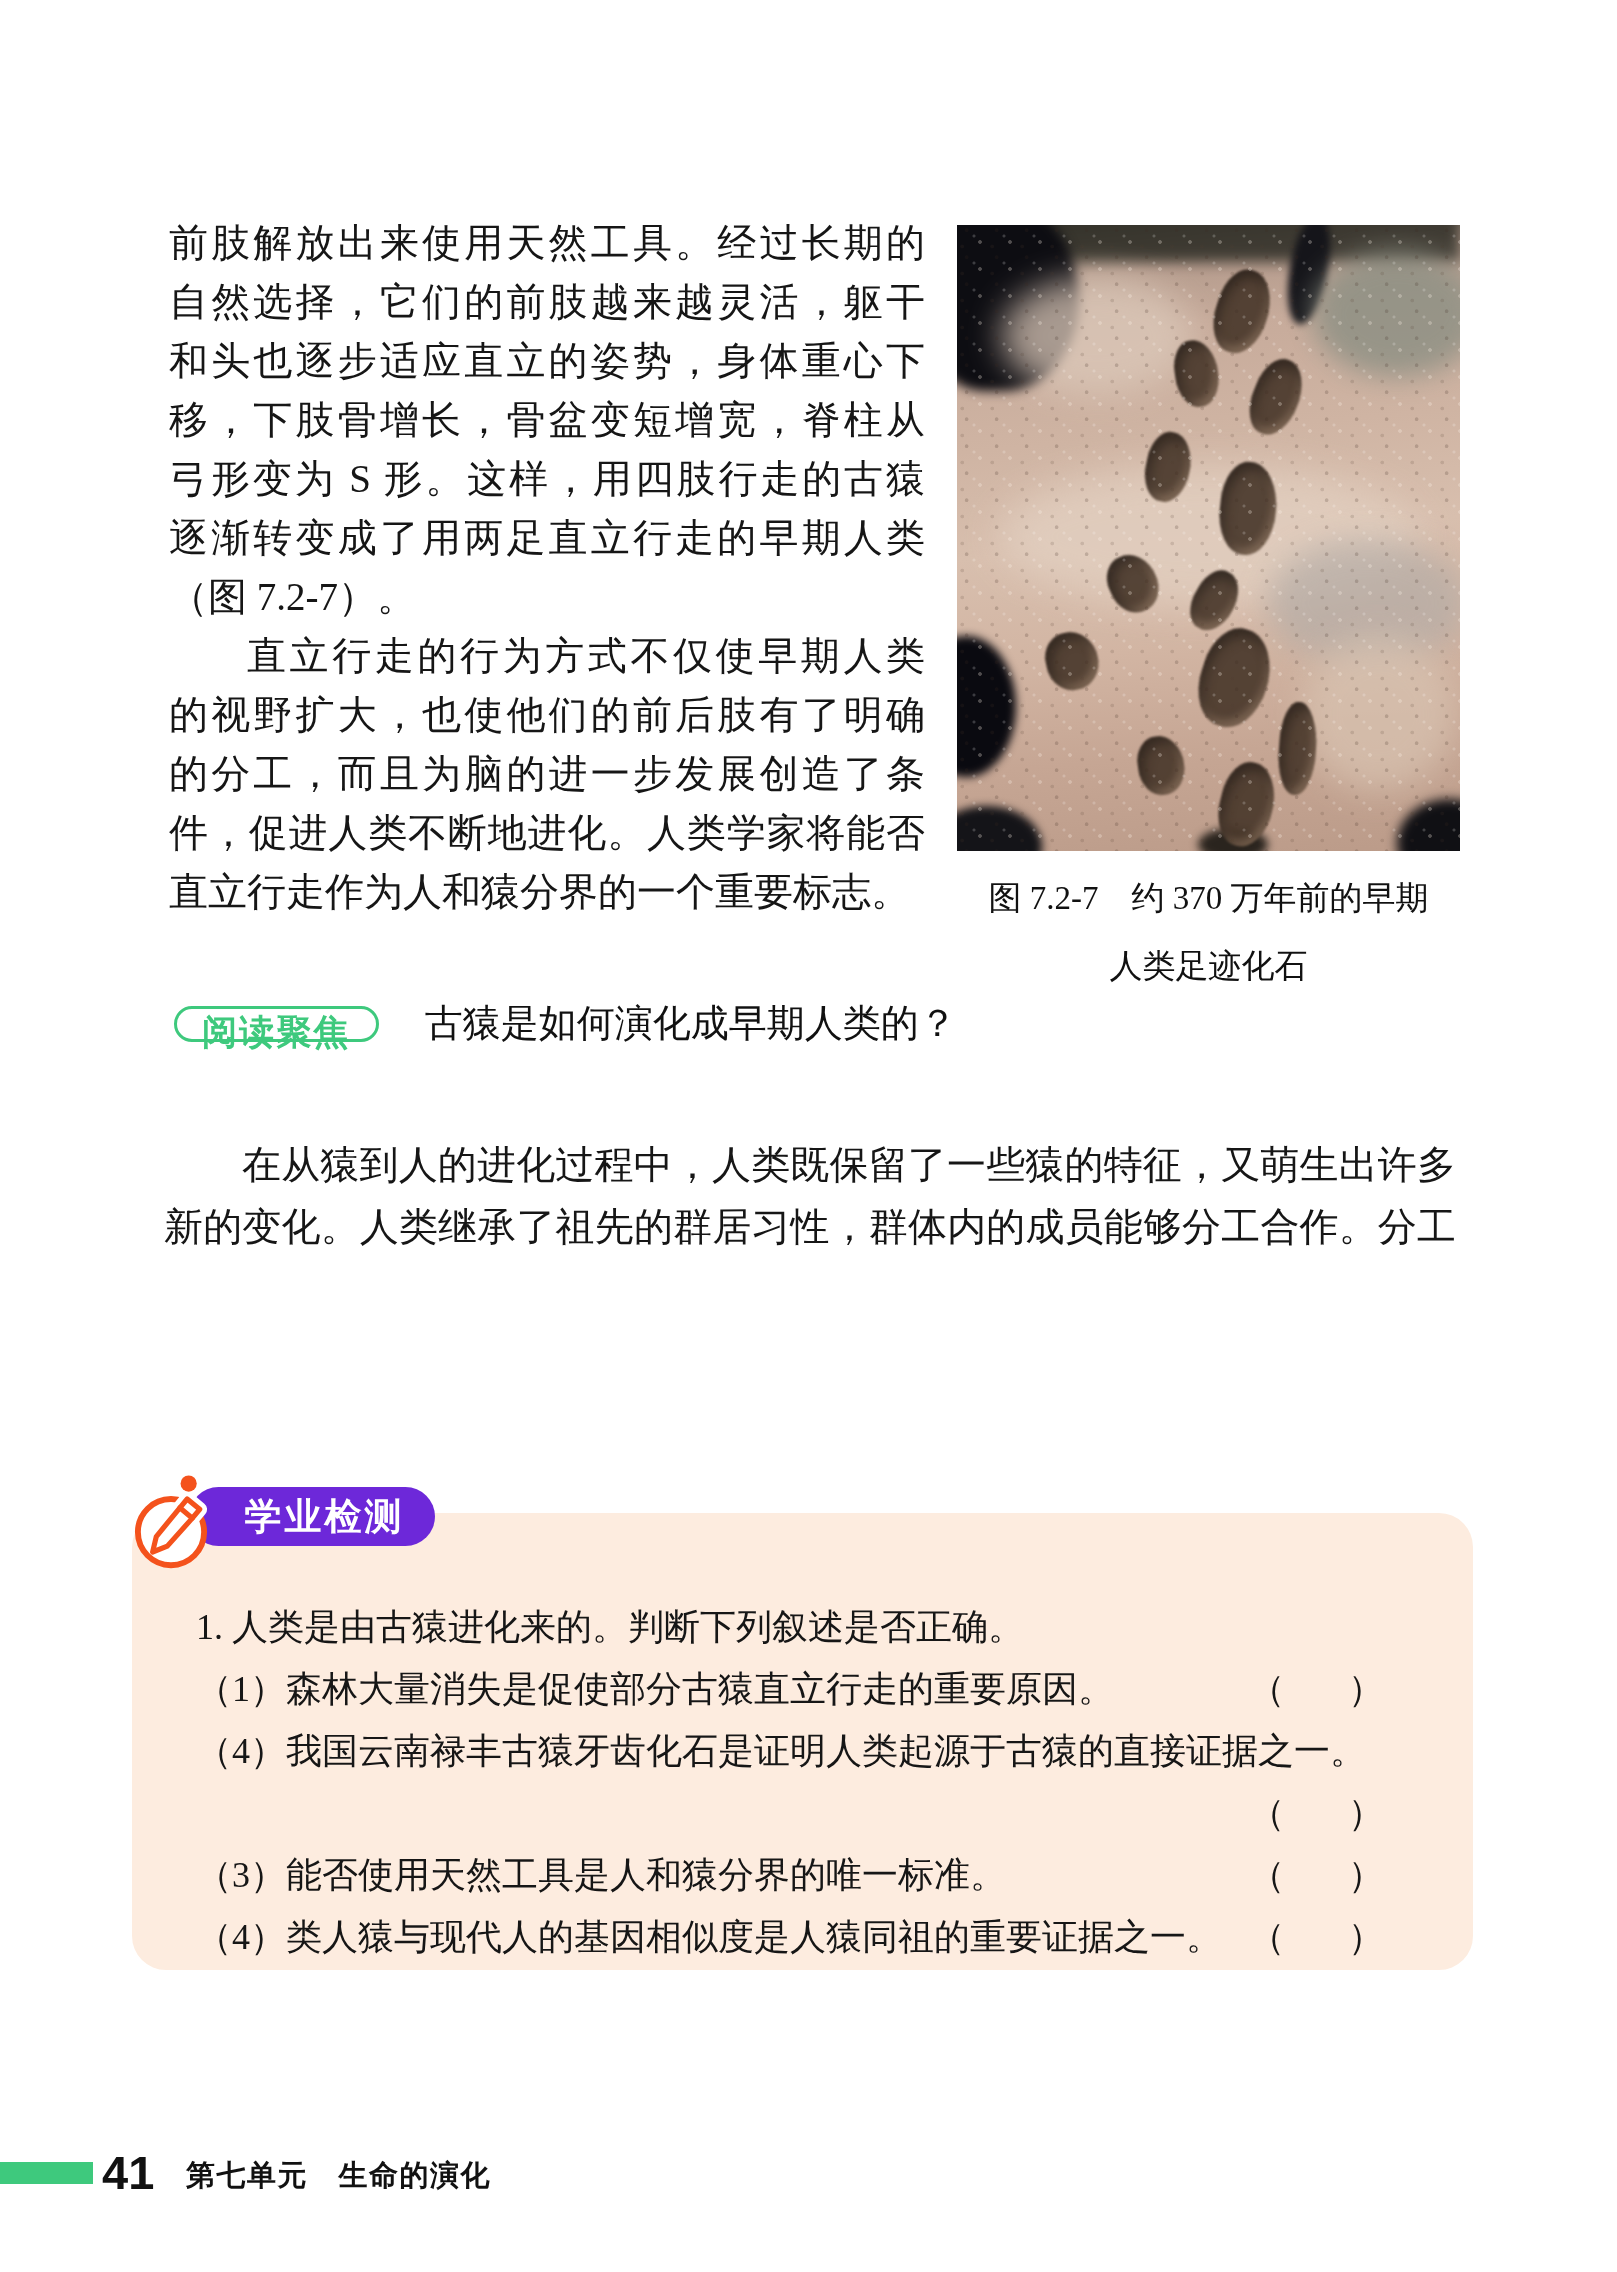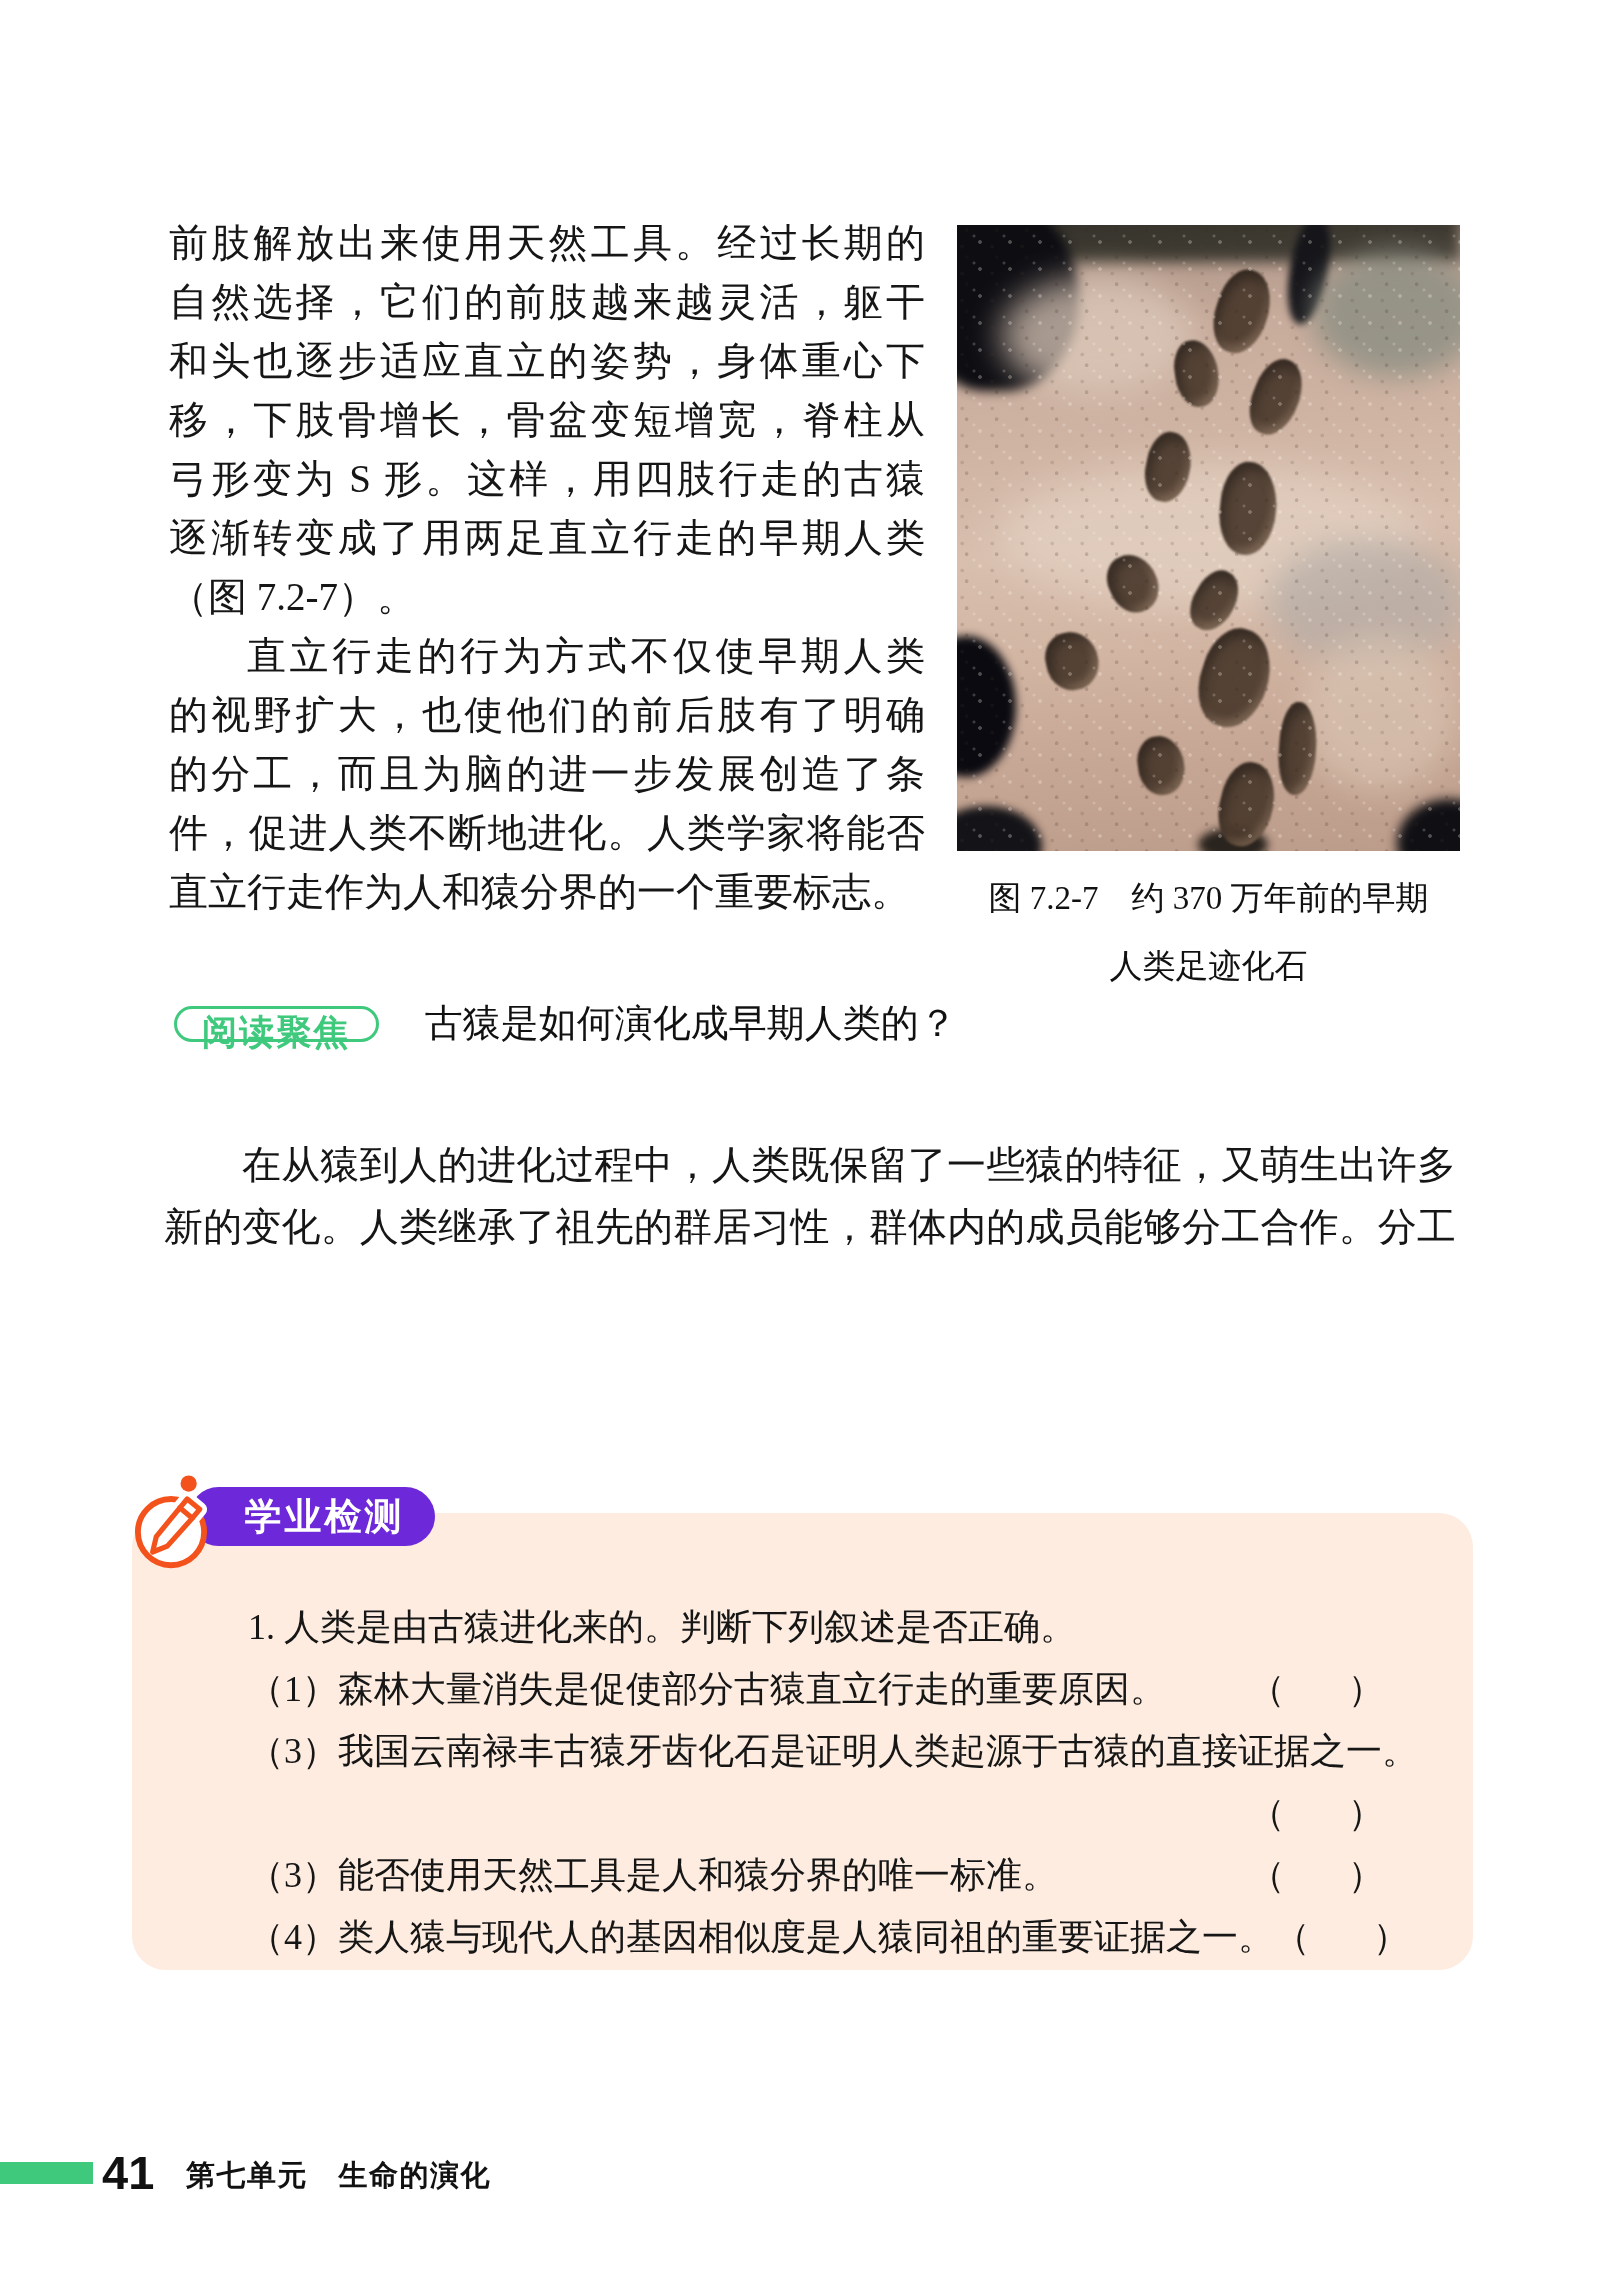--- a/index.html
+++ b/index.html
@@ -76,21 +76,21 @@
   .pline{
     font-size:39px;height:62px;line-height:62px;
     text-align:justify;text-align-last:justify;white-space:nowrap;
   }
   .pline.noj{text-align-last:left;}
   .pline.indent{text-indent:78px;}
   
   .test-box{
     box-sizing:border-box;position:absolute;left:132px;top:1513px;
     width:1341px;height:457px;background:#fdecdf;border-radius:34px;
-    padding:83px 36px 0 116px;
+    padding:83px 36px 0 64px;
   }
   .trow{font-size:36px;height:62px;line-height:62px;white-space:nowrap;}
   .item{display:flex;justify-content:space-between;}
   .bracket{margin-right:56px;letter-spacing:-3px;}
   .bracket-row{text-align:right;}
   .test-pill{
     box-sizing:border-box;position:absolute;left:189px;top:1487px;
     width:246px;height:59px;border-radius:30px;background:#6d28d9;
     color:#fff;text-align:center;line-height:59px;padding-left:25px;
     font-family:"Liberation Sans","DejaVu Sans",sans-serif;
@@ -174,21 +174,21 @@
     <div class="pline indent">在从猿到人的进化过程中，人类既保留了一些猿的特征，又萌生出许多</div>
     <div class="pline">新的变化。人类继承了祖先的群居习性，群体内的成员能够分工合作。分工</div>
   </div>
 
   <div class="test-box">
     <div class="trow">1. 人类是由古猿进化来的。判断下列叙述是否正确。</div>
     <div class="trow item">
       <span>（1）森林大量消失是促使部分古猿直立行走的重要原因。</span>
       <span class="bracket">（　　）</span>
     </div>
-    <div class="trow">（3）我国云南禄丰古猿牙齿化石是证明人类起源于古猿的直接证据之一。</div>
+    <div class="trow">（4）我国云南禄丰古猿牙齿化石是证明人类起源于古猿的直接证据之一。</div>
     <div class="trow bracket-row">
       <span class="bracket">（　　）</span>
     </div>
     <div class="trow item">
       <span>（3）能否使用天然工具是人和猿分界的唯一标准。</span>
       <span class="bracket">（　　）</span>
     </div>
     <div class="trow item">
       <span>（4）类人猿与现代人的基因相似度是人猿同祖的重要证据之一。</span>
       <span class="bracket">（　　）</span>

